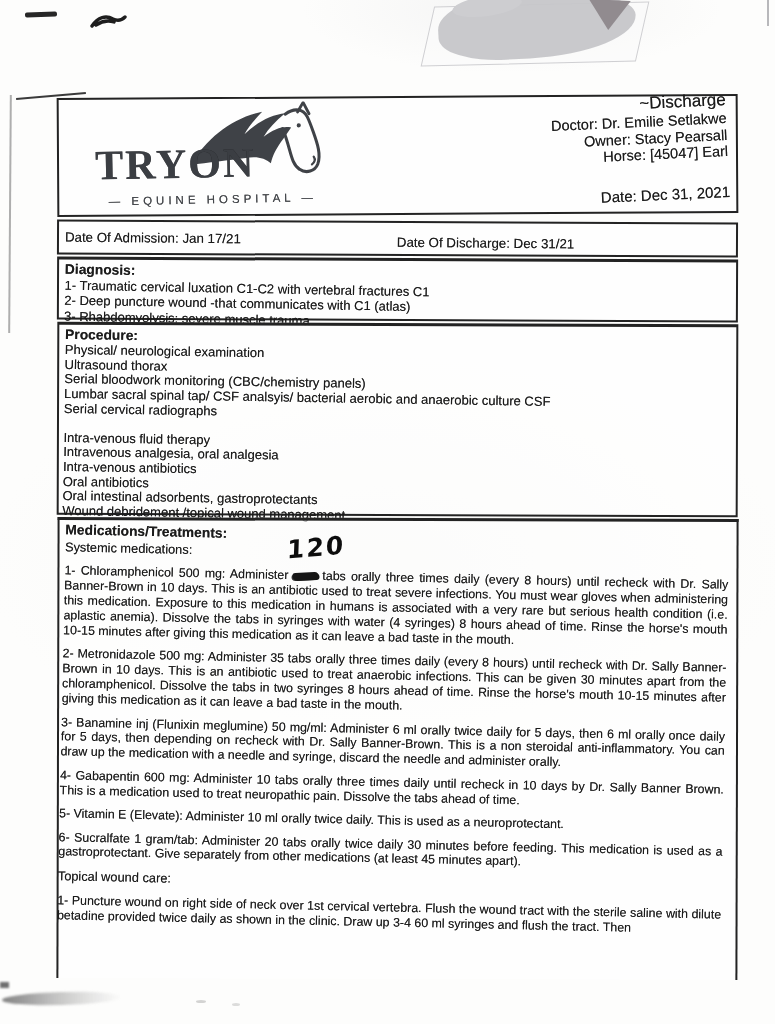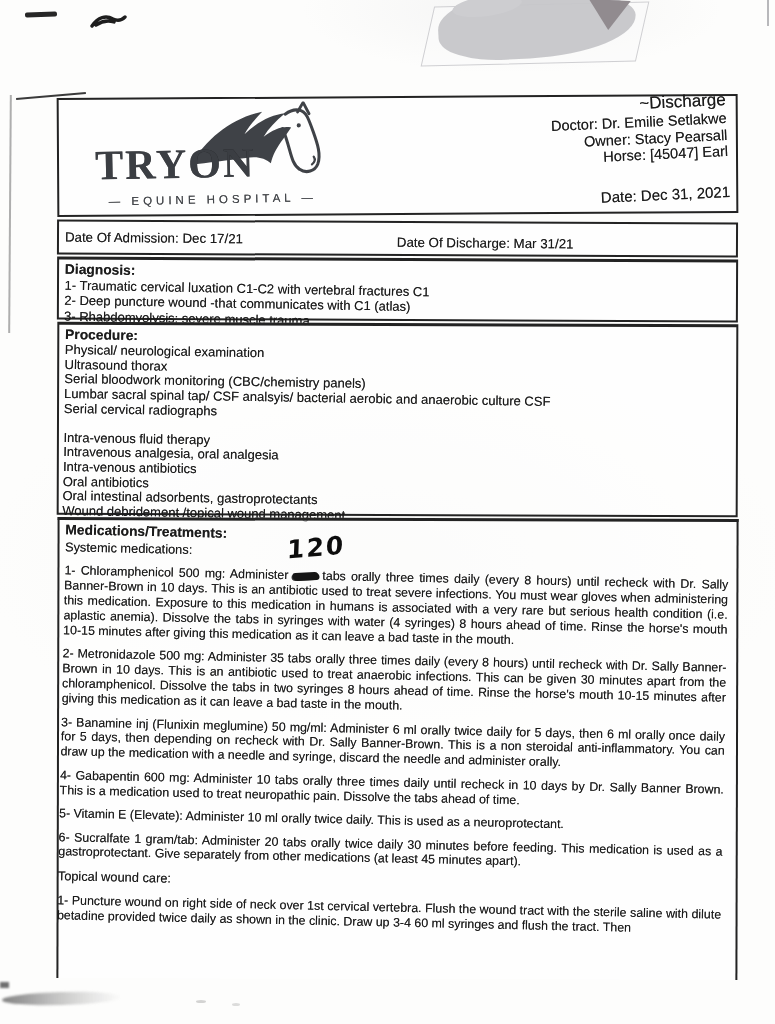--- a/index.html
+++ b/index.html
@@ -117,24 +117,24 @@
       <div>Doctor: Dr. Emilie Setlakwe</div>
       <div>Owner: Stacy Pearsall</div>
       <div>Horse: [45047] Earl</div>
       <div class="date-line">Date: Dec 31, 2021</div>
     </div>
   </div>
 
   <div class="box" id="admission-box">
     <div class="admission-row scan">
       <span>Date Of Admission:</span>
-      <span>Dec 17/21</span>
+      <span>Jan 17/21</span>
       <span class="admission-right">
         <span>Date Of Discharge:</span>
-        <span>Mar 31/21</span>
+        <span>Dec 31/21</span>
       </span>
     </div>
   </div>
 
   <div class="box" id="diagnosis-box">
     <div class="sec-pad diag-content scan">
       <div class="sec-heading">Diagnosis:</div>
       <div>1- Traumatic cervical luxation C1-C2 with vertebral fractures C1</div>
       <div>2- Deep puncture wound -that communicates with C1 (atlas)</div>
       <div>3- Rhabdomyolysis; severe muscle trauma</div>

